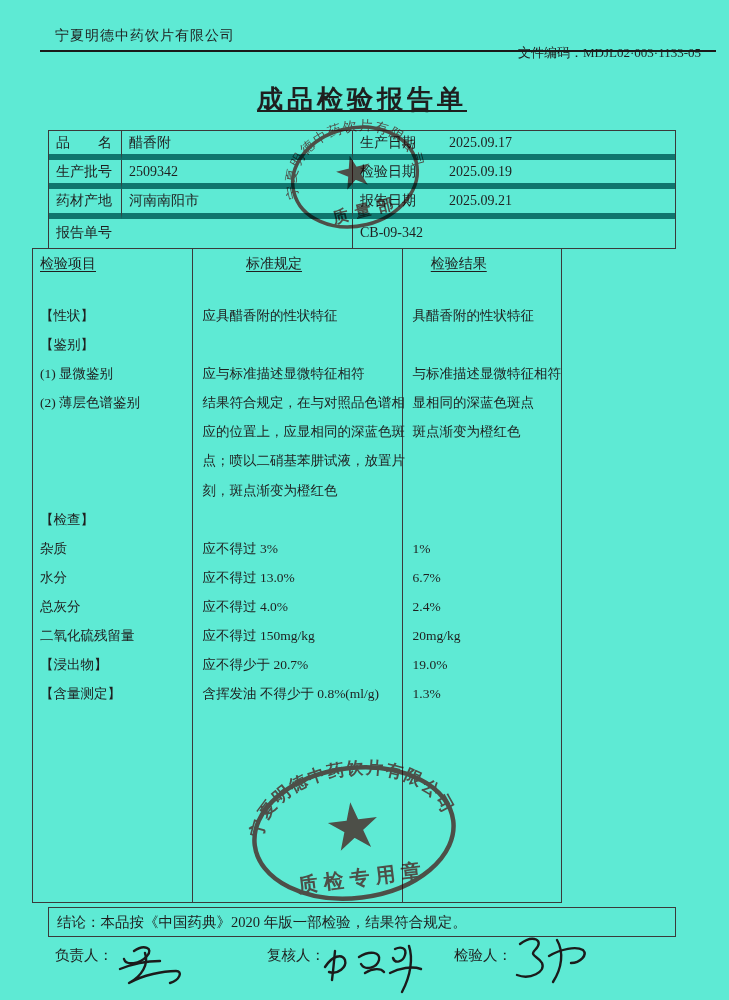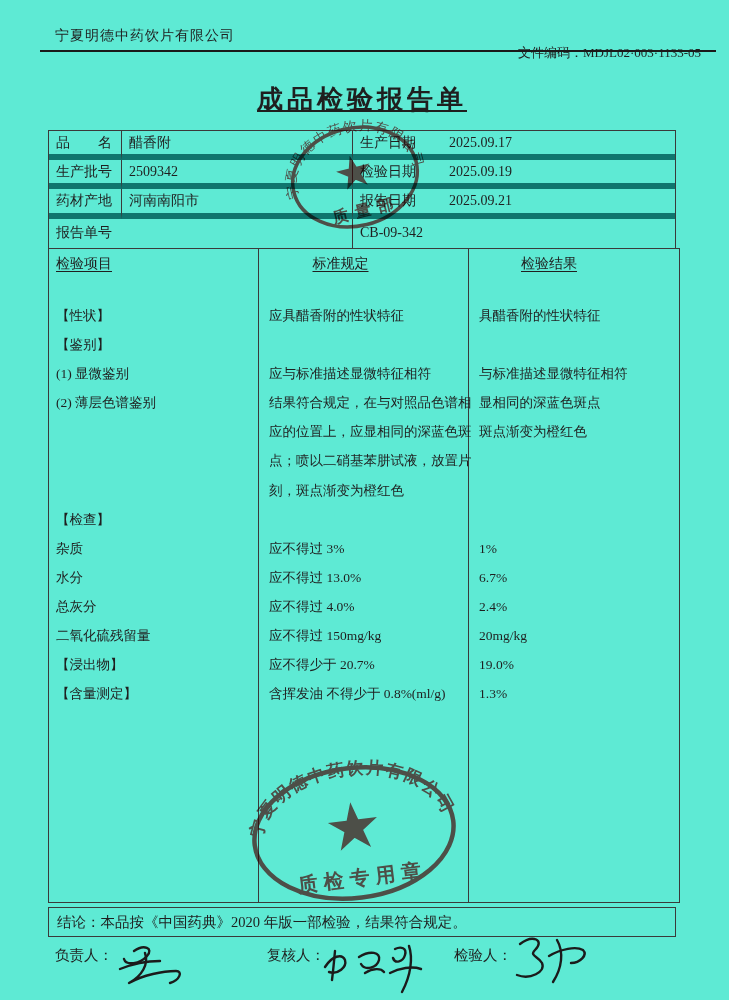--- a/index.html
+++ b/index.html
@@ -21,21 +21,21 @@
   .info-table { position:absolute; left:48px; top:130px; width:628px;
                 display:grid; grid-template-columns:73px 231px 322px;
                 grid-auto-rows:29.2px; border:1px solid #3a3a3a; font-size:14px; }
   .ic { display:flex; align-items:center; padding-left:7px;
         border-right:1px solid #3a3a3a; border-bottom:6px solid #0f766e; white-space:nowrap; }
   .ic.last-col { border-right:none; }
   .ic.last-row { border-bottom:none; }
   .ic.span2 { grid-column:1 / 3; }
   .ilabel { display:inline-block; width:89px; }
   
-  .main-table { position:absolute; left:48px; top:248px; width:632px; height:655px;
+  .main-table { position:absolute; left:32px; top:248px; width:530px; height:655px;
                 border:1px solid #3a3a3a; display:flex;font-family:Liberation Serif, serif; }
   .mcol { height:100%; padding-top:6px; }
   .mcol-1 { width:210px; border-right:1px solid #3a3a3a; }
   .mcol-2 { width:210px; border-right:1px solid #3a3a3a; }
   .mcol-3 { width:206px; }
   .mhead { height:46px; font-size:14px; padding-left:7px; }
   .mhead.center { text-align:center; padding-left:0; padding-right:46px; }
   .mhead span { text-decoration:underline; text-underline-offset:3px; }
   .mlines .tline { height:29.1px; line-height:29.1px; font-size:13.5px;
                    padding-left:7px; white-space:nowrap; }

